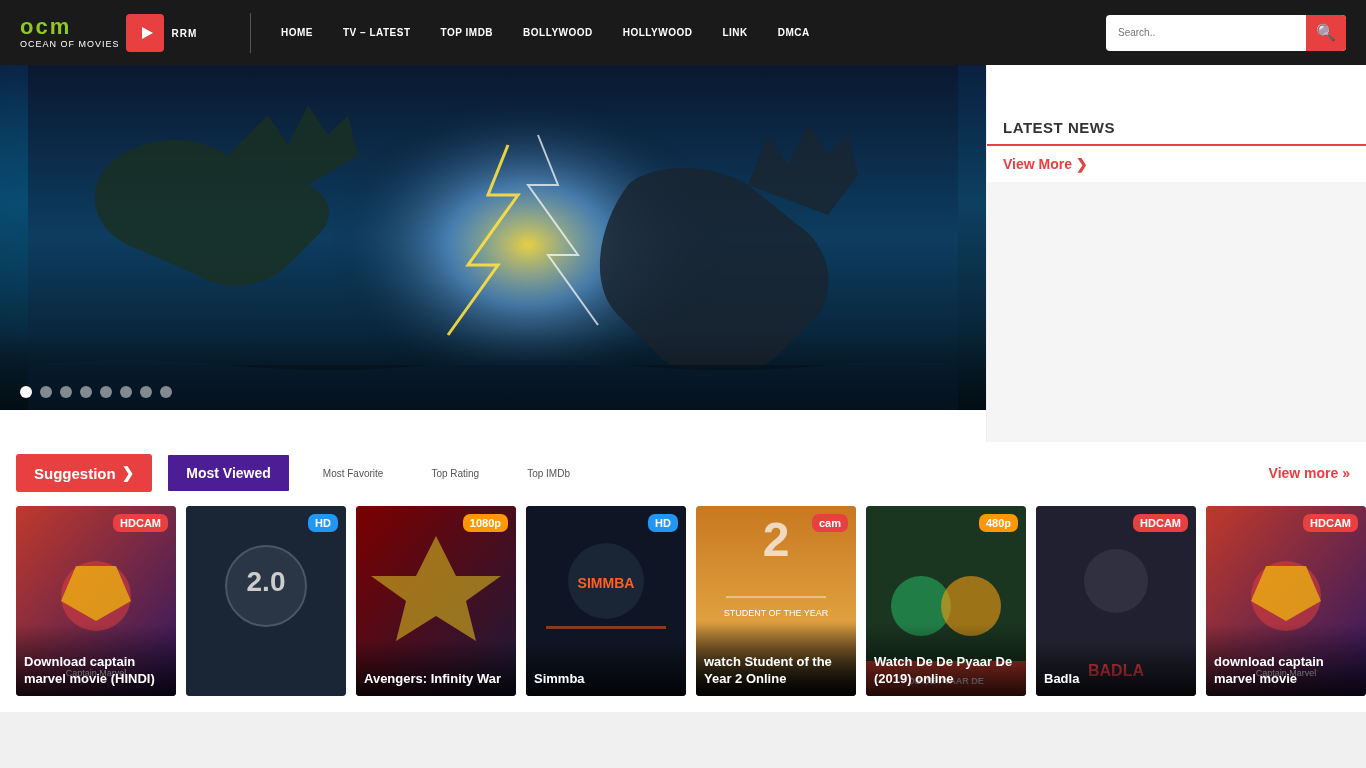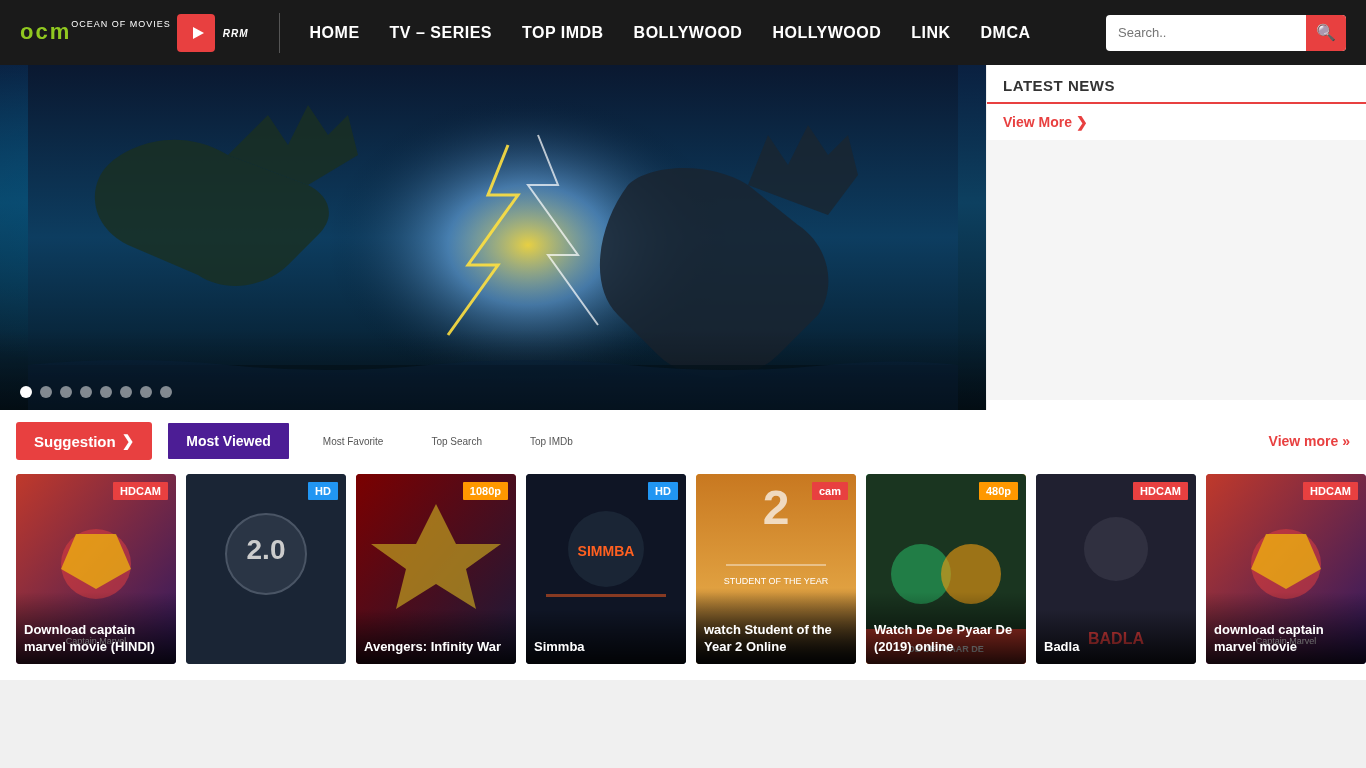--- a/index.html
+++ b/index.html
@@ -15,21 +15,21 @@
       gap: 20px;
     }
     .logo-area {
       display: flex;
       align-items: center;
       gap: 6px;
       min-width: 200px;
     }
     .logo-text {
       display: flex;
-      flex-direction: row;
+      flex-direction: column;
       line-height: 1.1;
     }
     .logo-ocm {
       color: #90c820;
       font-weight: bold;
       font-size: 22px;
       letter-spacing: 2px;
     }
     .logo-sub {
       color: #fff;
@@ -45,54 +45,53 @@
       align-items: center;
       justify-content: center;
     }
     .logo-icon svg { fill: white; }
     .logo-rrm {
       color: #fff;
       font-size: 10px;
       font-weight: bold;
       letter-spacing: 1px;
       margin-top: 2px;
-      font-style: italic;
     }
     .divider-v {
       width: 1px;
       height: 40px;
       background: #555;
       margin: 0 10px;
     }
     nav {
       display: flex;
       align-items: center;
       gap: 30px;
       flex: 1;
     }
     nav a {
       color: #fff;
       text-decoration: none;
-      font-size: 16px;
+      font-size: 10px;
       font-weight: 600;
       letter-spacing: 0.5px;
     }
     .search-bar {
       display: flex;
       align-items: center;
       background: #fff;
       border-radius: 4px;
       overflow: hidden;
       height: 36px;
     }
     .search-bar input {
       border: none;
       outline: none;
       padding: 0 12px;
-      font-size: 13px;
+      font-size: 10px;
       width: 200px;
       color: #666;
     }
     .search-bar button {
       background: #e84040;
       border: none;
       height: 36px;
       width: 40px;
       cursor: pointer;
       color: white;
@@ -160,20 +159,21 @@
       width: 380px;
       background: #fff;
       border-left: 1px solid #eee;
     }
     .latest-news-header {
       padding: 12px 16px 8px;
       border-bottom: 2px solid #e84040;
       display: flex;
       align-items: center;
       justify-content: space-between;
+      margin-top: 42px;
     }
     .latest-news-title {
       font-size: 15px;
       font-weight: 700;
       color: #333;
       letter-spacing: 0.5px;
     }
     .view-more-link {
       color: #e84040;
       font-size: 14px;
@@ -263,21 +263,21 @@
       height: 100%;
       position: relative;
     }
     .movie-badge {
       position: absolute;
       top: 8px;
       right: 8px;
       padding: 3px 7px;
       font-size: 11px;
       font-weight: 700;
-      border-radius: 1px;
+      border-radius: 7px;
       z-index: 2;
     }
     .badge-hdcam { background: #e84040; color: #fff; }
     .badge-hd { background: #2196F3; color: #fff; }
     .badge-1080p { background: #FF9800; color: #fff; }
     .badge-cam { background: #e84040; color: #fff; }
     .badge-480p { background: #FF9800; color: #fff; }
     .movie-title-overlay {
       position: absolute;
       bottom: 0;
@@ -341,21 +341,21 @@
           <polygon points="7,2 18,8 7,14" fill="white"></polygon>
         </svg>
       </div>
       <div class="logo-text" style="margin-left:2px;">
         <span class="logo-rrm">RRM</span>
       </div>
     </div>
     <div class="divider-v"></div>
     <nav>
       <a href="#">HOME</a>
-      <a href="#">TV – SERIES</a>
+      <a href="#">TV – LATEST</a>
       <a href="#">TOP IMDB</a>
       <a href="#">BOLLYWOOD</a>
       <a href="#">HOLLYWOOD</a>
       <a href="#">LINK</a>
       <a href="#">DMCA</a>
     </nav>
     <div class="search-bar">
       <input type="text" placeholder="Search.." style="">
       <button>🔍</button>
     </div>
@@ -428,21 +428,21 @@
   <div class="suggestion-section">
     <div class="tabs-row">
       <div class="tab-suggestion">
         <span>Suggestion</span>
         <span>❯</span>
       </div>
       <div class="tab-btn">
         <span>Most Viewed</span>
       </div>
       <a href="#" class="tab-link">Most Favorite</a>
-      <a href="#" class="tab-link">Top Search</a>
+      <a href="#" class="tab-link">Top Rating</a>
       <a href="#" class="tab-link">Top IMDb</a>
       <a href="#" class="view-more-right">View more »</a>
     </div>
 
     <div class="movies-row" id="movies-row">
 
     <div class="movie-card card-captain-marvel">
     <div class="movie-card-bg">
       <svg width="100%" height="100%" viewBox="0 0 160 190">
       <defs>

